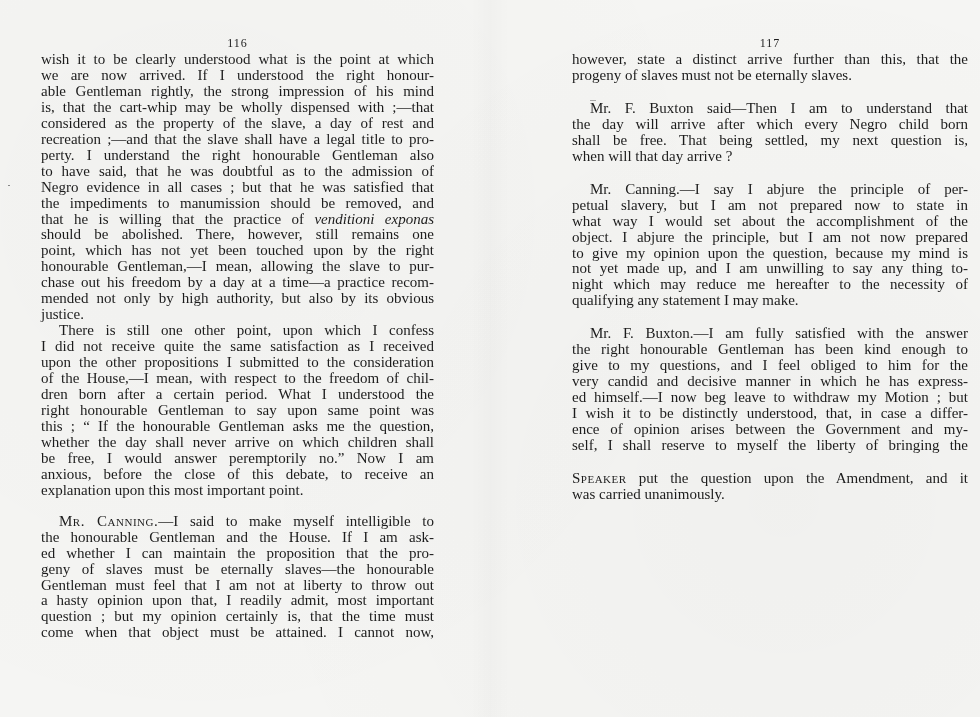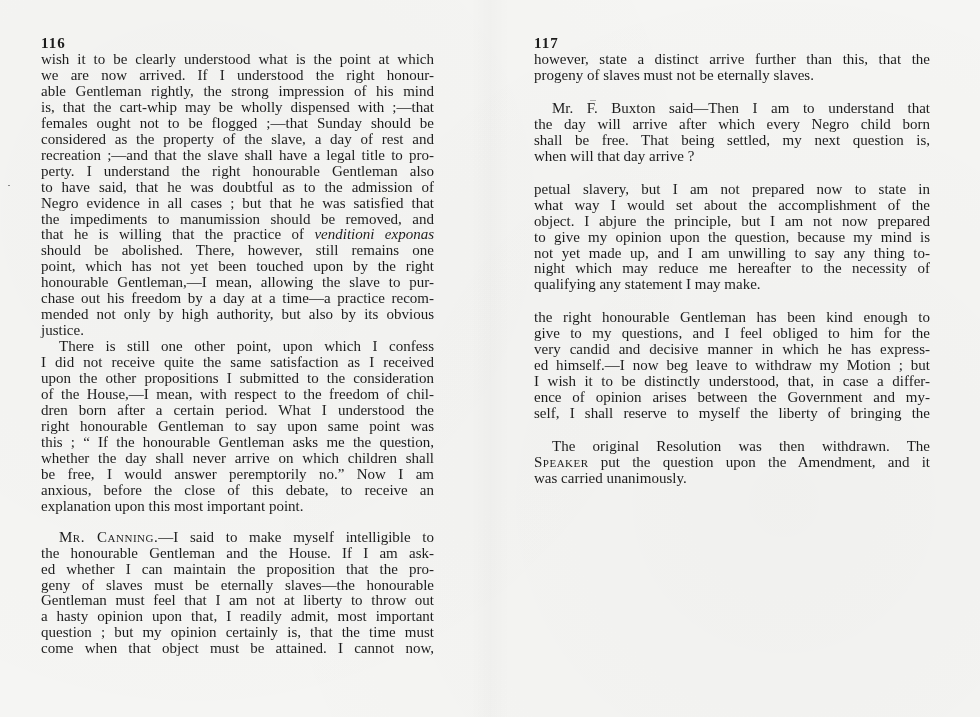--- a/index.html
+++ b/index.html
@@ -26,27 +26,28 @@
     }
     .page {
       position: absolute;
       top: 0;
     }
     .page-left {
       left: 41px;
       width: 393px;
     }
     .page-right {
-      left: 534px;
+      left: 572px;
       width: 396px;
     }
     .page-number {
+      text-align: center;
       font-family: "Liberation Serif", serif;
-      font-weight: bold;
-      font-size: 15px;
+      font-weight: normal;
+      font-size: 12px;
       letter-spacing: 1px;
       height: 16px;
       line-height: 16px;
     }
     .page-left .page-number { margin-top: 35px; }
     .page-right .page-number { margin-top: 35px; }
     .body-text {
       font-family: "Liberation Serif", serif;
       font-size: 15px;
       line-height: 15.95px;
@@ -88,21 +89,20 @@
 
   <div class="page page-left">
     <div class="page-number">116</div>
     <div class="body-text">
 
       <p class="para">
         <span class="line">wish it to be clearly understood what is the point at which</span>
         <span class="line">we are now arrived.  If I understood the right honour-</span>
         <span class="line">able Gentleman rightly, the strong impression of his mind</span>
         <span class="line">is, that the cart-whip may be wholly dispensed with ;—that</span>
-        <span class="line">females ought not to be flogged ;—that Sunday should be</span>
         <span class="line">considered as the property of the slave, a day of rest and</span>
         <span class="line">recreation ;—and that the slave shall have a legal title to pro-</span>
         <span class="line">perty.  I understand the right honourable Gentleman also</span>
         <span class="line">to have said, that he was doubtful as to the admission of</span>
         <span class="line">Negro evidence in all cases ; but that he was satisfied that</span>
         <span class="line">the impediments to manumission should be removed, and</span>
         <span class="line"><span>that he is willing that the practice of </span><span class="em">venditioni exponas</span></span>
         <span class="line">should be abolished.  There, however, still remains one</span>
         <span class="line">point, which has not yet been touched upon by the right</span>
         <span class="line">honourable Gentleman,—I mean, allowing the slave to pur-</span>
@@ -148,41 +148,42 @@
       </p>
 
       <p class="para gap-lg">
         <span class="line" style="padding-left:18px"><span class="speaker-italic">Mr. F. Buxton</span><span> said—Then I am to understand that</span></span>
         <span class="line">the day will arrive after which every Negro child born</span>
         <span class="line">shall be free.  That being settled, my next question is,</span>
         <span class="line last">when will that day arrive ?</span>
       </p>
 
       <p class="para gap-lg">
+        <span class="line" style="padding-left:18px"><span class="speaker-italic">Mr. Canning.</span><span>—I say I abjure the principle of per-</span></span>
         <span class="line">petual slavery, but I am not prepared now to state in</span>
         <span class="line">what way I would set about the accomplishment of the</span>
         <span class="line">object.  I abjure the principle, but I am not now prepared</span>
         <span class="line">to give my opinion upon the question, because my mind is</span>
         <span class="line">not yet made up, and I am unwilling to say any thing to-</span>
         <span class="line">night which may reduce me hereafter to the necessity of</span>
         <span class="line last">qualifying any statement I may make.</span>
       </p>
 
       <p class="para gap-lg">
+        <span class="line" style="padding-left:18px"><span class="speaker-italic">Mr. F. Buxton.</span><span>—I am fully satisfied with the answer</span></span>
         <span class="line">the right honourable Gentleman has been kind enough to</span>
         <span class="line">give to my questions, and I feel obliged to him for the</span>
         <span class="line">very candid and decisive manner in which he has express-</span>
         <span class="line">ed himself.—I now beg leave to withdraw my Motion ; but</span>
         <span class="line">I wish it to be distinctly understood, that, in case a differ-</span>
         <span class="line">ence of opinion arises between the Government and my-</span>
         <span class="line">self, I shall reserve to myself the liberty of bringing the</span>
       </p>
 
       <p class="para gap-lg">
-        <span class="line" style="padding-left:18px">The original Resolution was then withdrawn.  The</span>
         <span class="line"><span class="smallcaps">Speaker</span><span> put the question upon the Amendment, and it</span></span>
         <span class="line last">was carried unanimously.</span>
       </p>
     </div>
   </div>
 
   <div class="speck" style="left:8px; top:185px;"></div>
   <div class="speck" style="left:590px; top:100px; width:6px; background:#aaa;"></div>
 </div>
 

